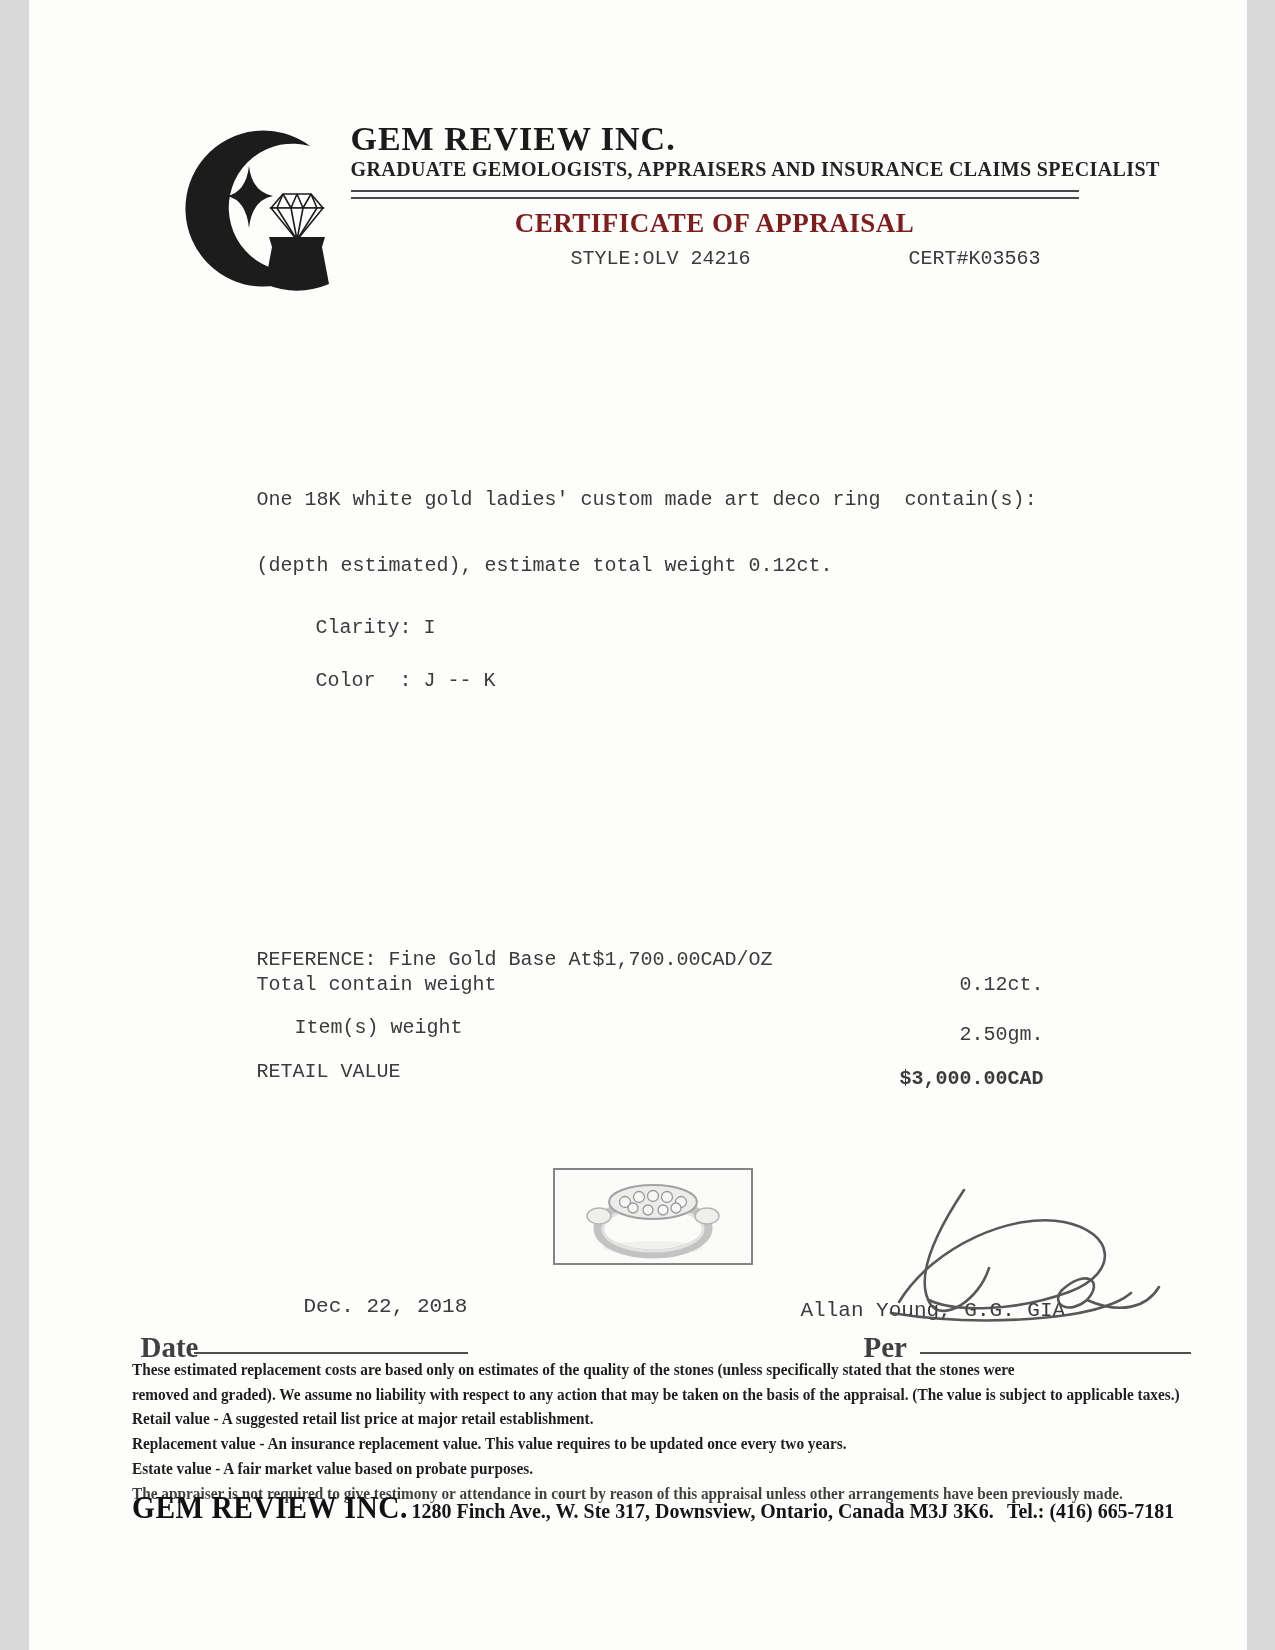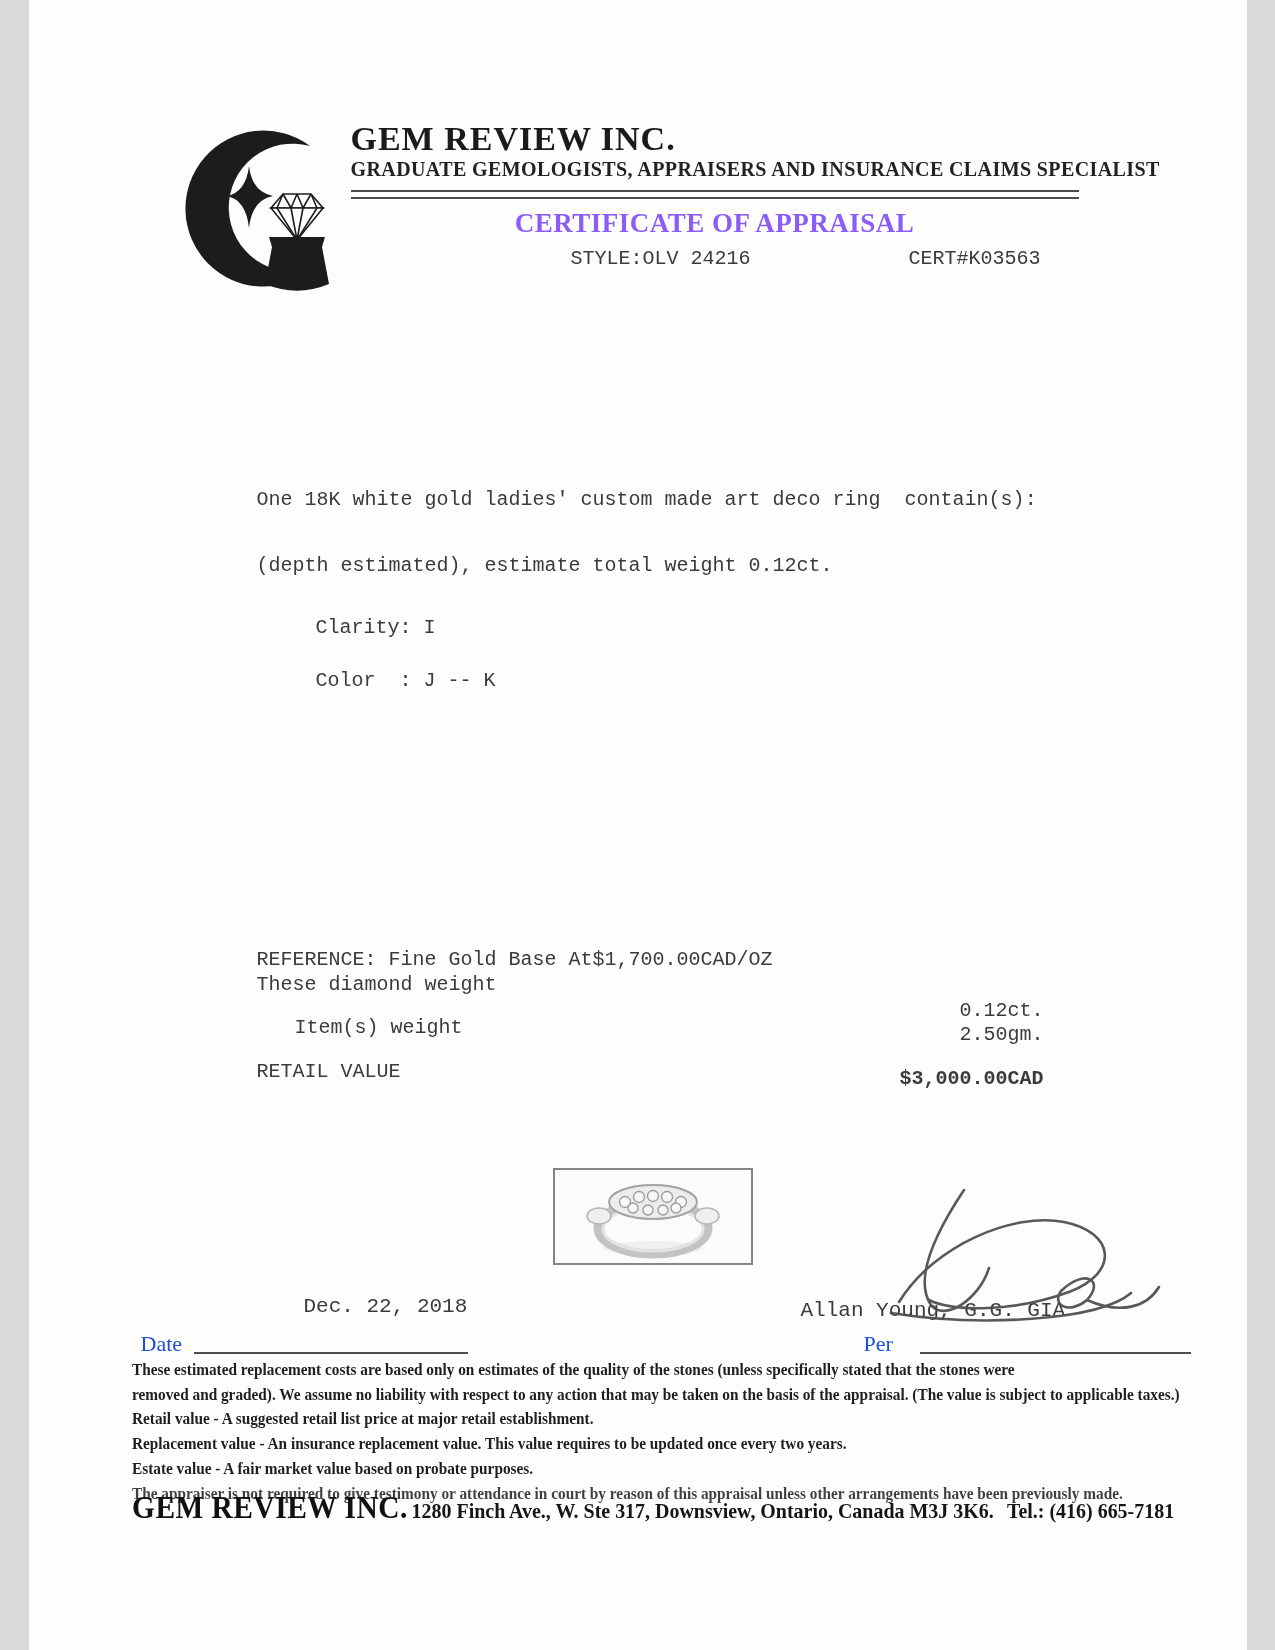--- a/index.html
+++ b/index.html
@@ -9,27 +9,27 @@
     font-family:"Liberation Serif",serif;color:#1d1d1d;
   }
   .abs{position:absolute;}
   .mono{
     font-family:"Liberation Mono","DejaVu Sans Mono",monospace;
     color:#3b3b3b;white-space:pre;font-size:20px;line-height:26px;
   }
   .company-name{font-size:34px;font-weight:bold;letter-spacing:1px;color:#1b1b1b;}
   .tagline{font-size:20px;font-weight:bold;letter-spacing:.4px;color:#222;white-space:nowrap;}
   .double-rule{margin-top:9px;height:5px;border-top:2px solid #4a4a4a;border-bottom:2px solid #4a4a4a;}
-  .cert-title{font-size:27px;font-weight:bold;text-align:center;margin-top:9px;letter-spacing:.5px;color:#8b5cf6;}
+  .cert-title{font-size:27px;font-weight:bold;text-align:center;margin-top:9px;letter-spacing:.5px;color:#7f1d1d;}
   .value-cell{width:196px;text-align:right;}
   .photo-frame{
     left:524px;top:1168px;width:200px;height:97px;
     border:2px solid #858585;background:#fbfbfa;box-sizing:border-box;
   }
-  .sign-label{font-size:22px;font-weight:normal;color:#1d4ed8;}
+  .sign-label{font-size:29px;font-weight:bold;color:#404040;}
   .sign-line{border-bottom:2px solid #4e4e4e;height:0;}
   .disclaimer-line{
     font-size:17px;font-weight:bold;color:#1e1e1e;line-height:24.7px;
     white-space:nowrap;transform:scaleX(.9);transform-origin:left top;
   }
   .footer-row{white-space:nowrap;transform:scaleX(.95);transform-origin:left bottom;}
   .footer-company{font-size:31px;font-weight:bold;letter-spacing:.5px;color:#111;}
   .footer-address{font-size:21px;font-weight:bold;color:#151515;}
 </style>
 </head>
@@ -70,22 +70,22 @@
 
   <div class="abs" style="left:228px;top:553px;">
     <div class="mono">(depth estimated), estimate total weight 0.12ct.</div>
   </div>
 
   <div class="abs mono" style="left:287px;top:615px;">Clarity: I</div>
   <div class="abs mono" style="left:287px;top:668px;">Color  : J -- K</div>
 
   <div class="abs mono" style="left:228px;top:947px;">REFERENCE: Fine Gold Base At$1,700.00CAD/OZ</div>
 
-  <div class="abs mono" style="left:228px;top:972px;">These diamond weight</div>
-  <div class="abs mono value-cell" style="left:819px;top:998px;">0.12ct.</div>
+  <div class="abs mono" style="left:228px;top:972px;">Total contain weight</div>
+  <div class="abs mono value-cell" style="left:819px;top:972px;">0.12ct.</div>
 
   <div class="abs mono" style="left:228px;top:1015px;margin-left:38px;">Item(s) weight</div>
   <div class="abs mono value-cell" style="left:819px;top:1022px;">2.50gm.</div>
 
   <div class="abs mono" style="left:228px;top:1059px;">RETAIL VALUE</div>
   <div class="abs mono value-cell" style="left:819px;top:1066px;font-weight:bold;">$3,000.00CAD</div>
 
   <div class="abs photo-frame">
     <svg width="196" height="93" viewBox="0 0 196 93">
       <ellipse cx="98" cy="78" rx="50" ry="7" fill="#ebebea" opacity="0.7"></ellipse>

